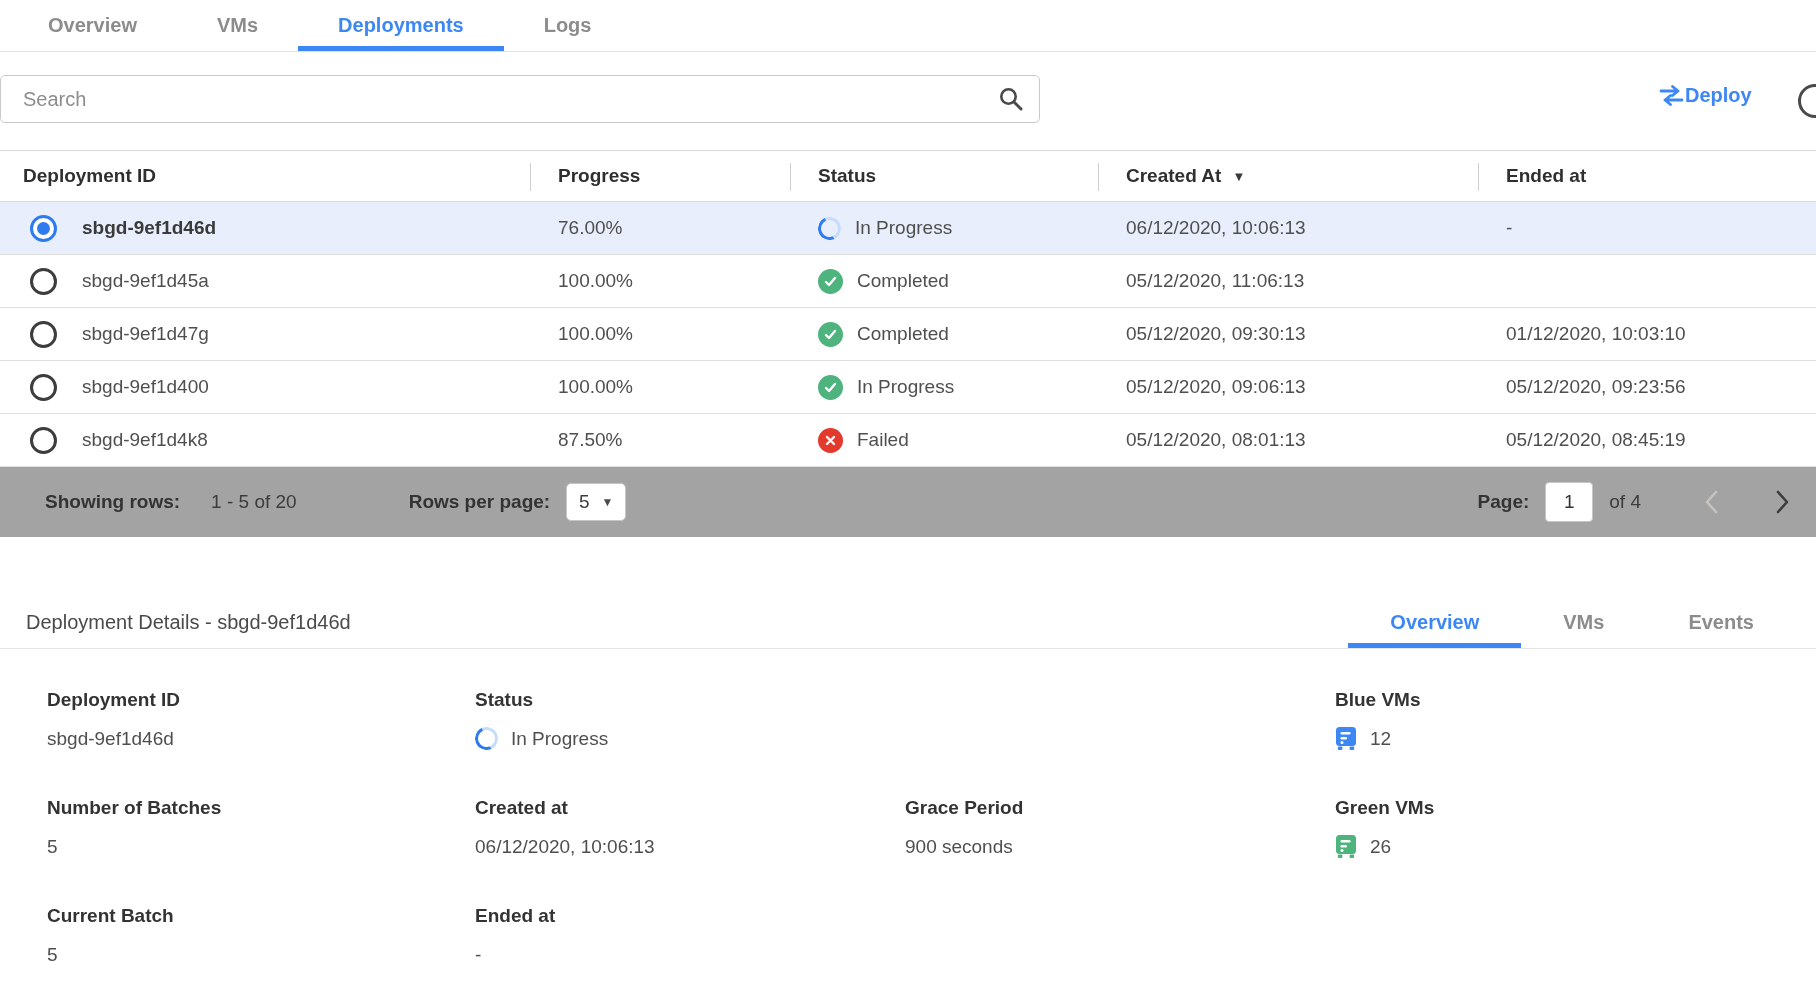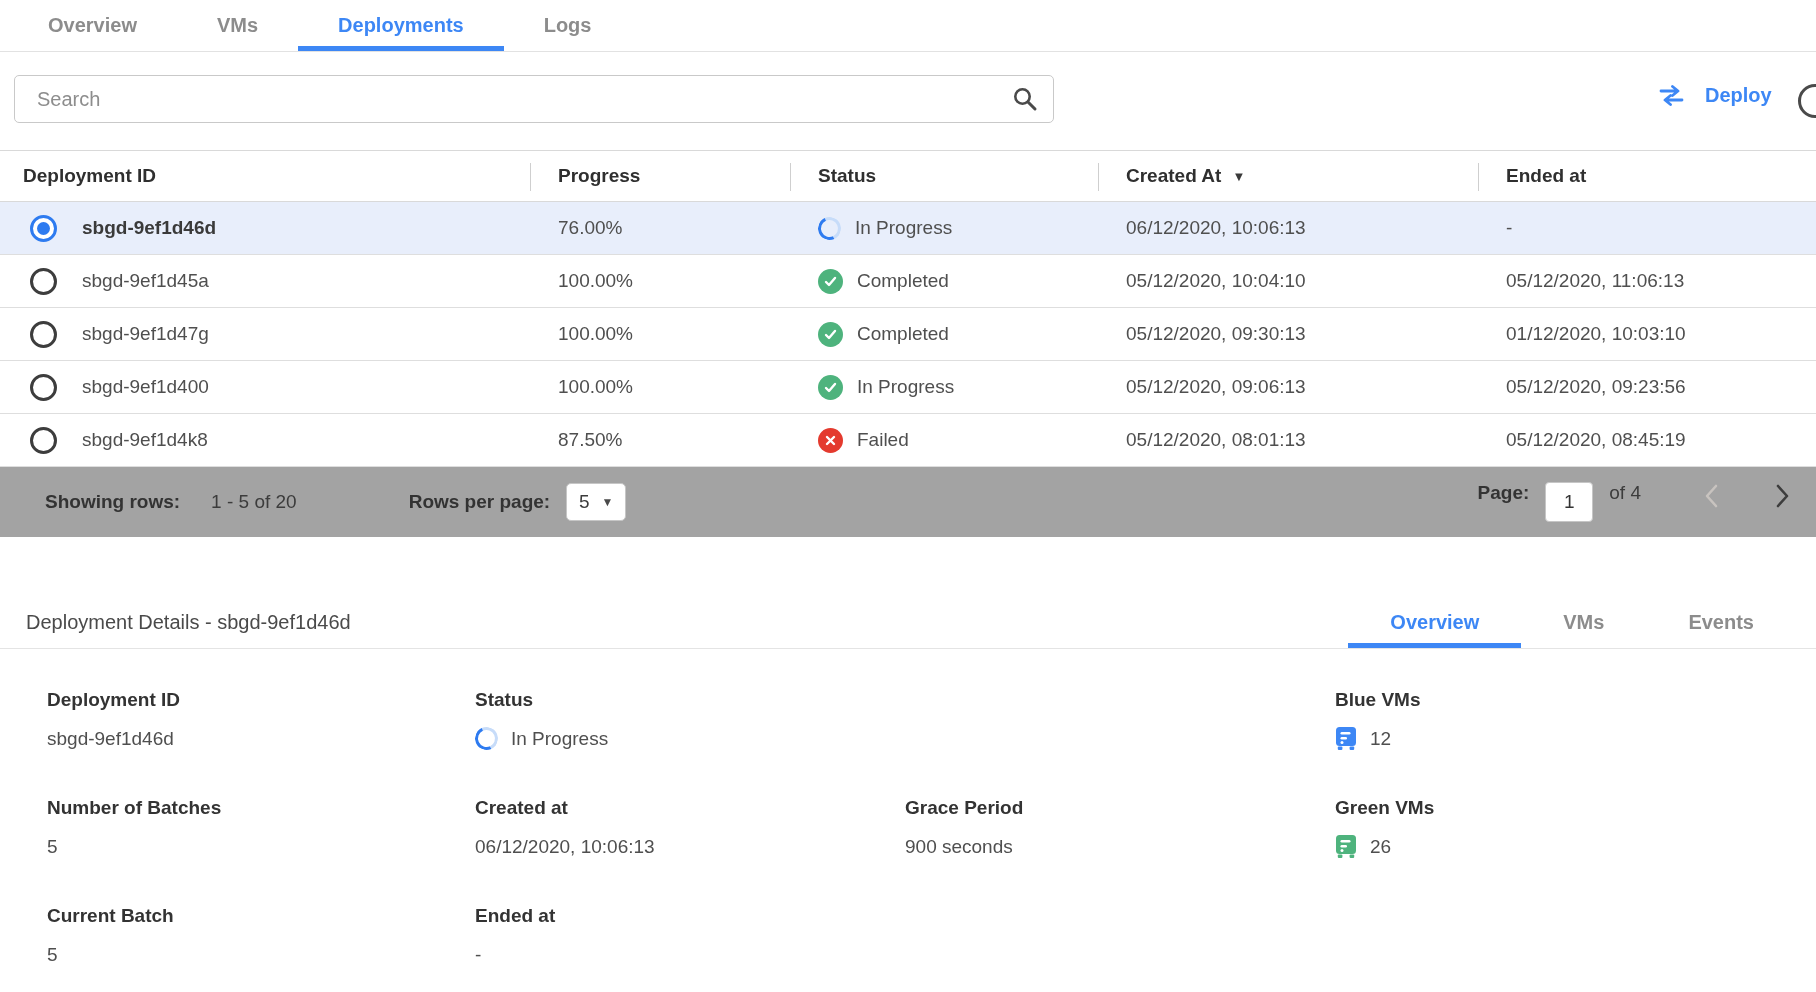--- a/index.html
+++ b/index.html
@@ -7,27 +7,27 @@
     font-family:"Liberation Sans", sans-serif; color:#3f3f3f; }
 
   
   .tabbar { display:flex; align-items:stretch; height:52px; border-bottom:1px solid #e2e2e2; padding-left:8px; }
   .tab { display:flex; align-items:center; padding:0 40px; font-size:20px; font-weight:700;
     color:#8c8c8c; cursor:pointer; }
   .tab.active { color:#3d87f5; box-shadow: inset 0 -5px 0 #3d87f5; }
 
   
   .toolbar { position:relative; height:98px; }
-  .search-wrap { position:absolute; left:14px; top:23px; width:1040px; height:48px; }
+  .search-wrap { position:absolute; left:0; top:23px; width:1040px; height:48px; }
   .search-input { width:100%; height:100%; border:1px solid #c9c9c9; border-radius:5px;
     font-size:20px; color:#444; padding:0 54px 0 22px; outline:none;
     font-family:"Liberation Sans", sans-serif; }
   .search-input::placeholder { color:#8d8d8d; }
   .search-icon { position:absolute; right:16px; top:11px; }
-  .deploy-btn { position:absolute; left:1658px; top:32px; display:flex; align-items:center; gap:20px;
+  .deploy-btn { position:absolute; left:1658px; top:32px; display:flex; align-items:center; gap:0;
     color:#3d87f5; font-size:20px; font-weight:700; cursor:pointer; background:none; border:none;
     font-family:"Liberation Sans", sans-serif; }
   .refresh-icon { position:absolute; right:-16px; top:32px; width:34px; height:34px;
     border:3px solid #4a4a4a; border-radius:50%; }
 
   
   .grid-row { display:grid; grid-template-columns:530px 260px 308px 380px 1fr; align-items:center; }
   .thead { height:52px; border-top:1px solid #d9d9d9; border-bottom:1px solid #d9d9d9;
     font-weight:700; font-size:19px; color:#2f2f2f; }
   .th { padding-left:28px; position:relative; display:flex; align-items:center; gap:11px; height:100%; }
@@ -56,21 +56,21 @@
 
   
   .tfooter { height:70px; background:#a3a3a3; display:flex; align-items:center;
     font-size:19px; color:#3c3c3c; padding:0 25px 0 45px; }
   .b { font-weight:700; color:#333; }
   .showing-val { margin-left:31px; }
   .rpp-label { margin-left:112px; }
   .rpp-select { margin-left:16px; width:60px; height:38px; background:#fff; border:1px solid #c6c6c6;
     border-radius:5px; display:flex; align-items:center; justify-content:center; gap:12px; cursor:pointer; }
   .rpp-caret { font-size:12px; color:#4a4a4a; }
-  .page-group { margin-left:auto; display:flex; align-items:flex-start; }
+  .page-group { margin-left:auto; display:flex; align-items:center; }
   .page-input { width:48px; height:40px; margin-left:16px; border:1px solid #c6c6c6; border-radius:4px;
     text-align:center; font-size:19px; color:#333; font-family:"Liberation Sans", sans-serif; background:#fff; outline:none; }
   .page-total { margin-left:16px; }
   .chev { background:none; border:none; cursor:pointer; padding:0; display:flex; align-items:center; }
   .chev.prev { margin-left:62px; }
   .chev.next { margin-left:54px; }
 
   
   .details-header { margin-top:60px; height:52px; display:flex; align-items:flex-end;
     border-bottom:1px solid #e4e4e4; padding-left:26px; }
@@ -154,21 +154,20 @@
     </div>
     <div class="td">100.00%</div>
     <div class="td">
       <span class="badge ok">
         <svg width="15" height="15" viewBox="0 0 15 15">
             <path d="M3 8 L6 11 L12 4" fill="none" stroke="#fff" stroke-width="2.4" stroke-linecap="round" stroke-linejoin="round"></path>
           </svg>
       </span>
       <span>Completed</span>
     </div>
-    <div class="td">05/12/2020, 10:04:10</div>
     <div class="td">05/12/2020, 11:06:13</div>
   </div>
 
   <div class="grid-row trow">
     <div class="cell-first">
       <span class="radio"></span>
       <span class="cell-id">sbgd-9ef1d47g</span>
     </div>
     <div class="td">100.00%</div>
     <div class="td">

